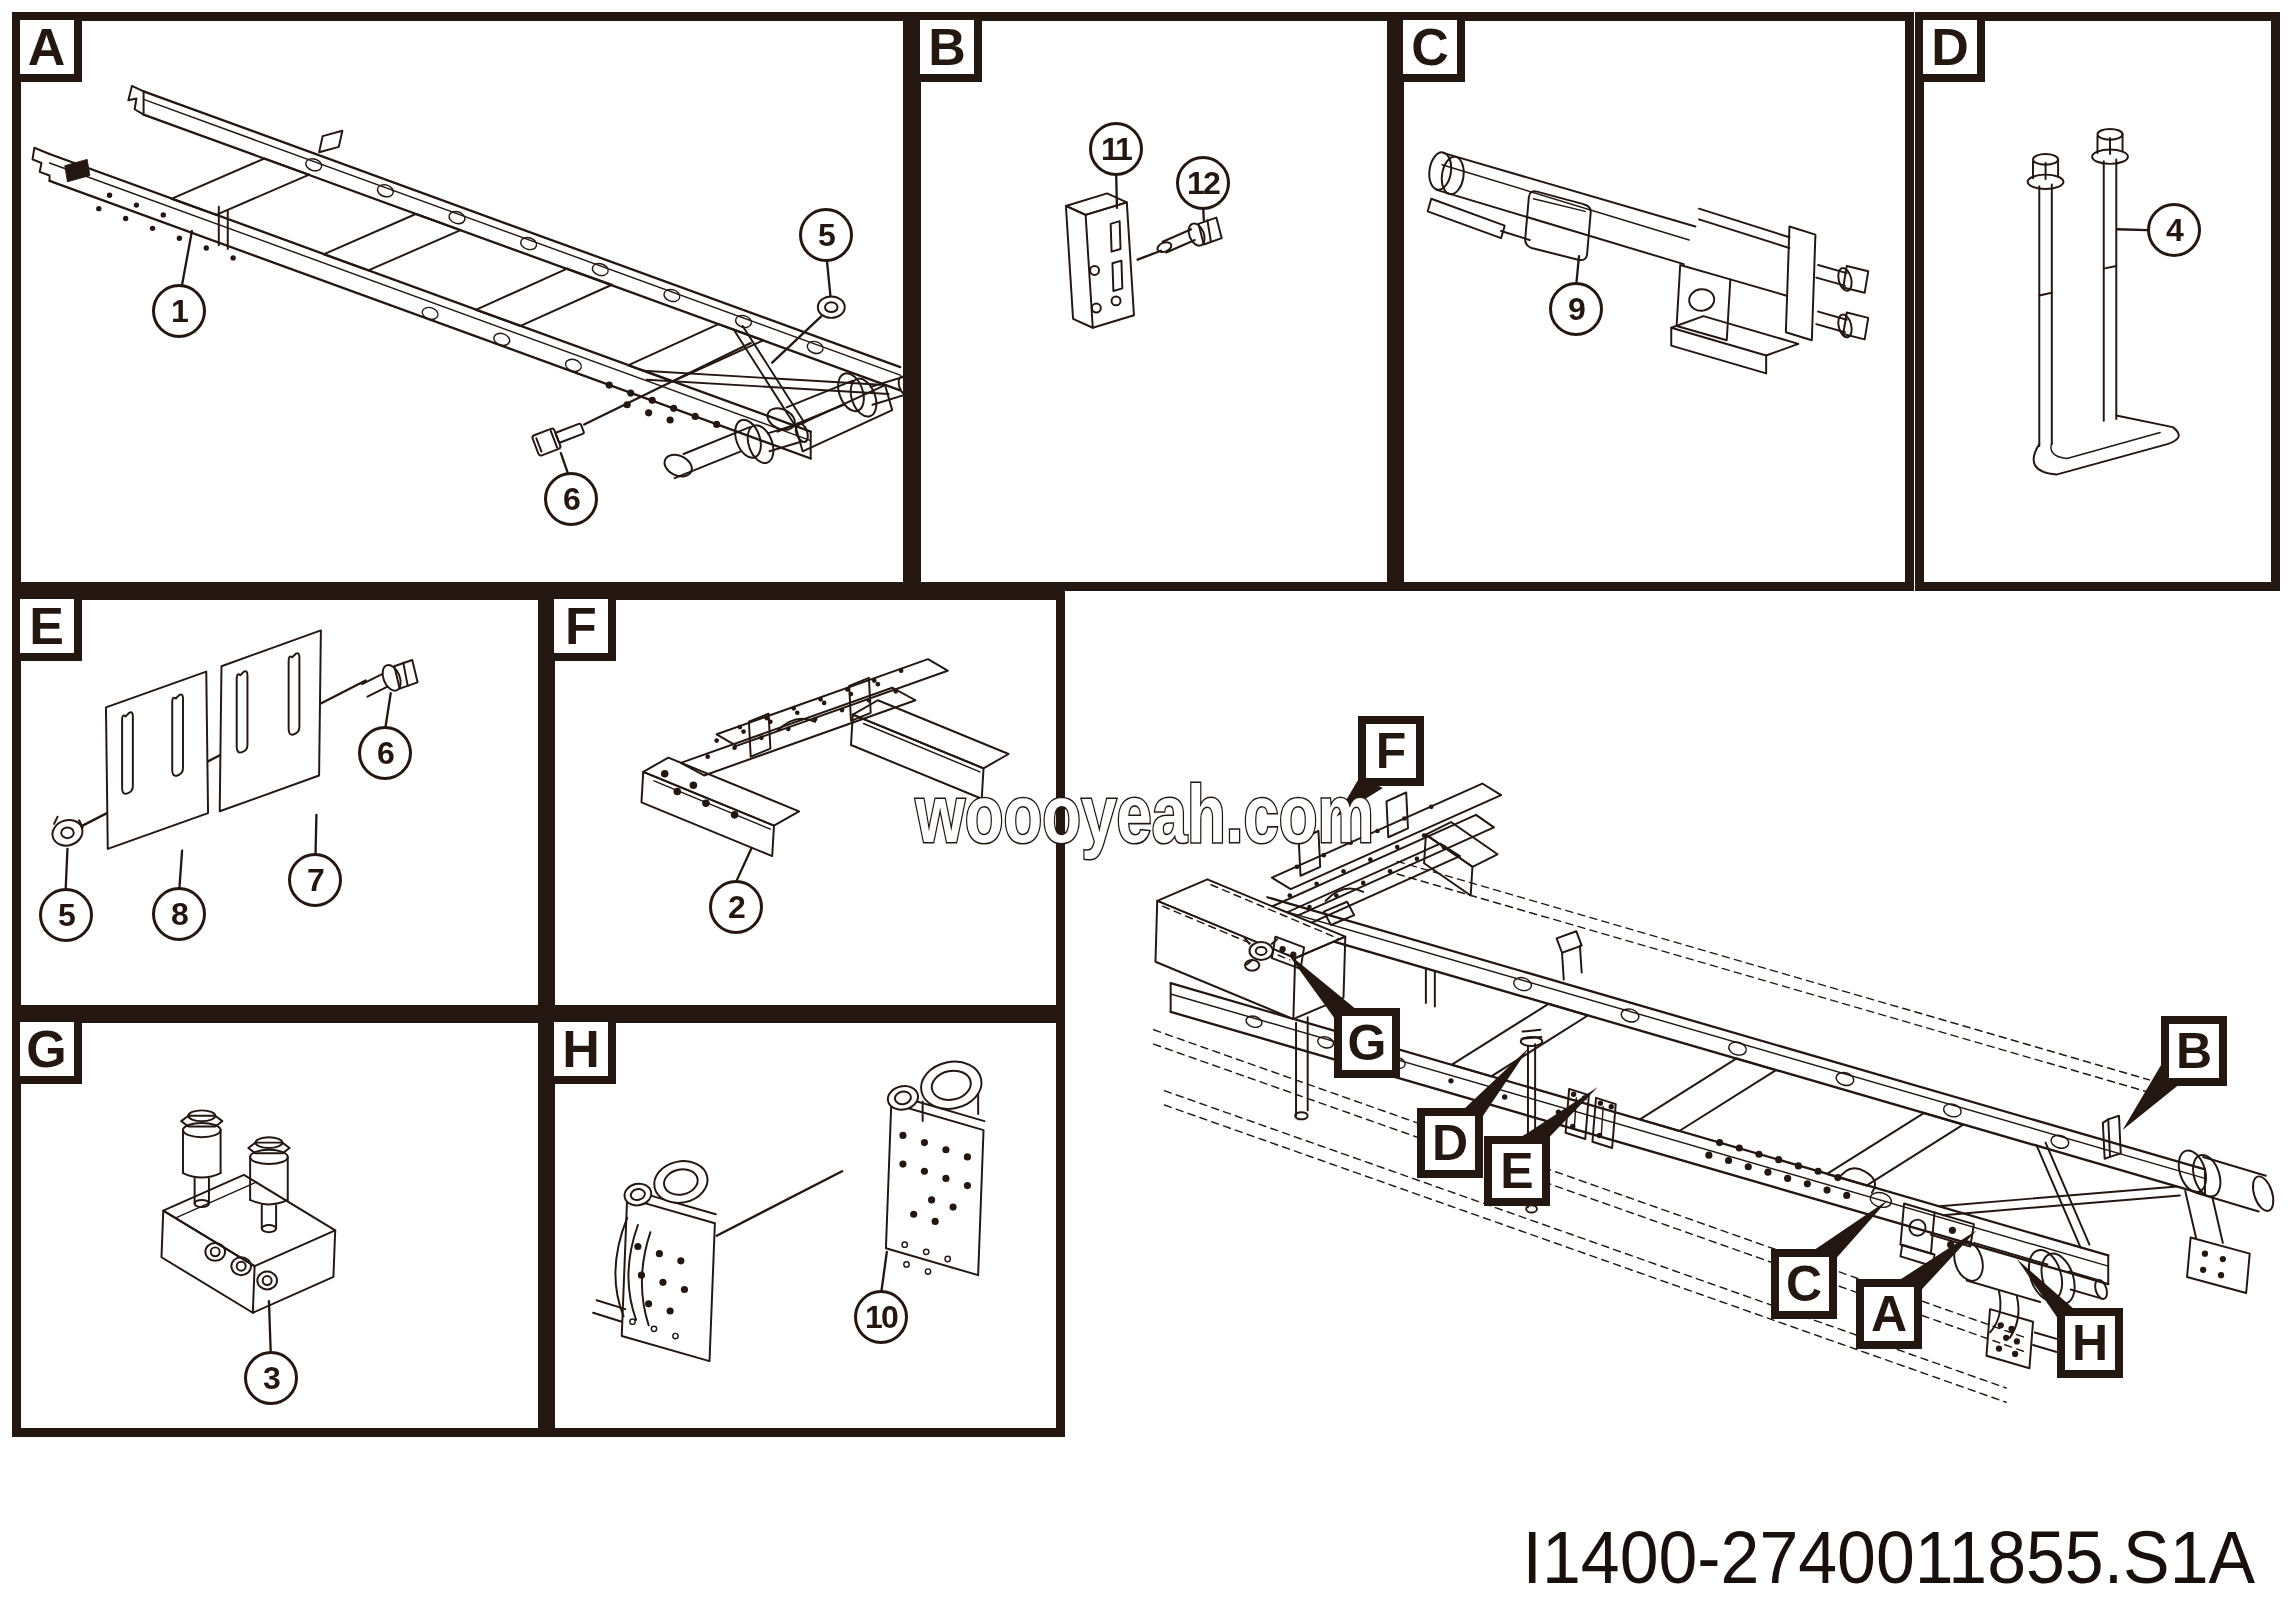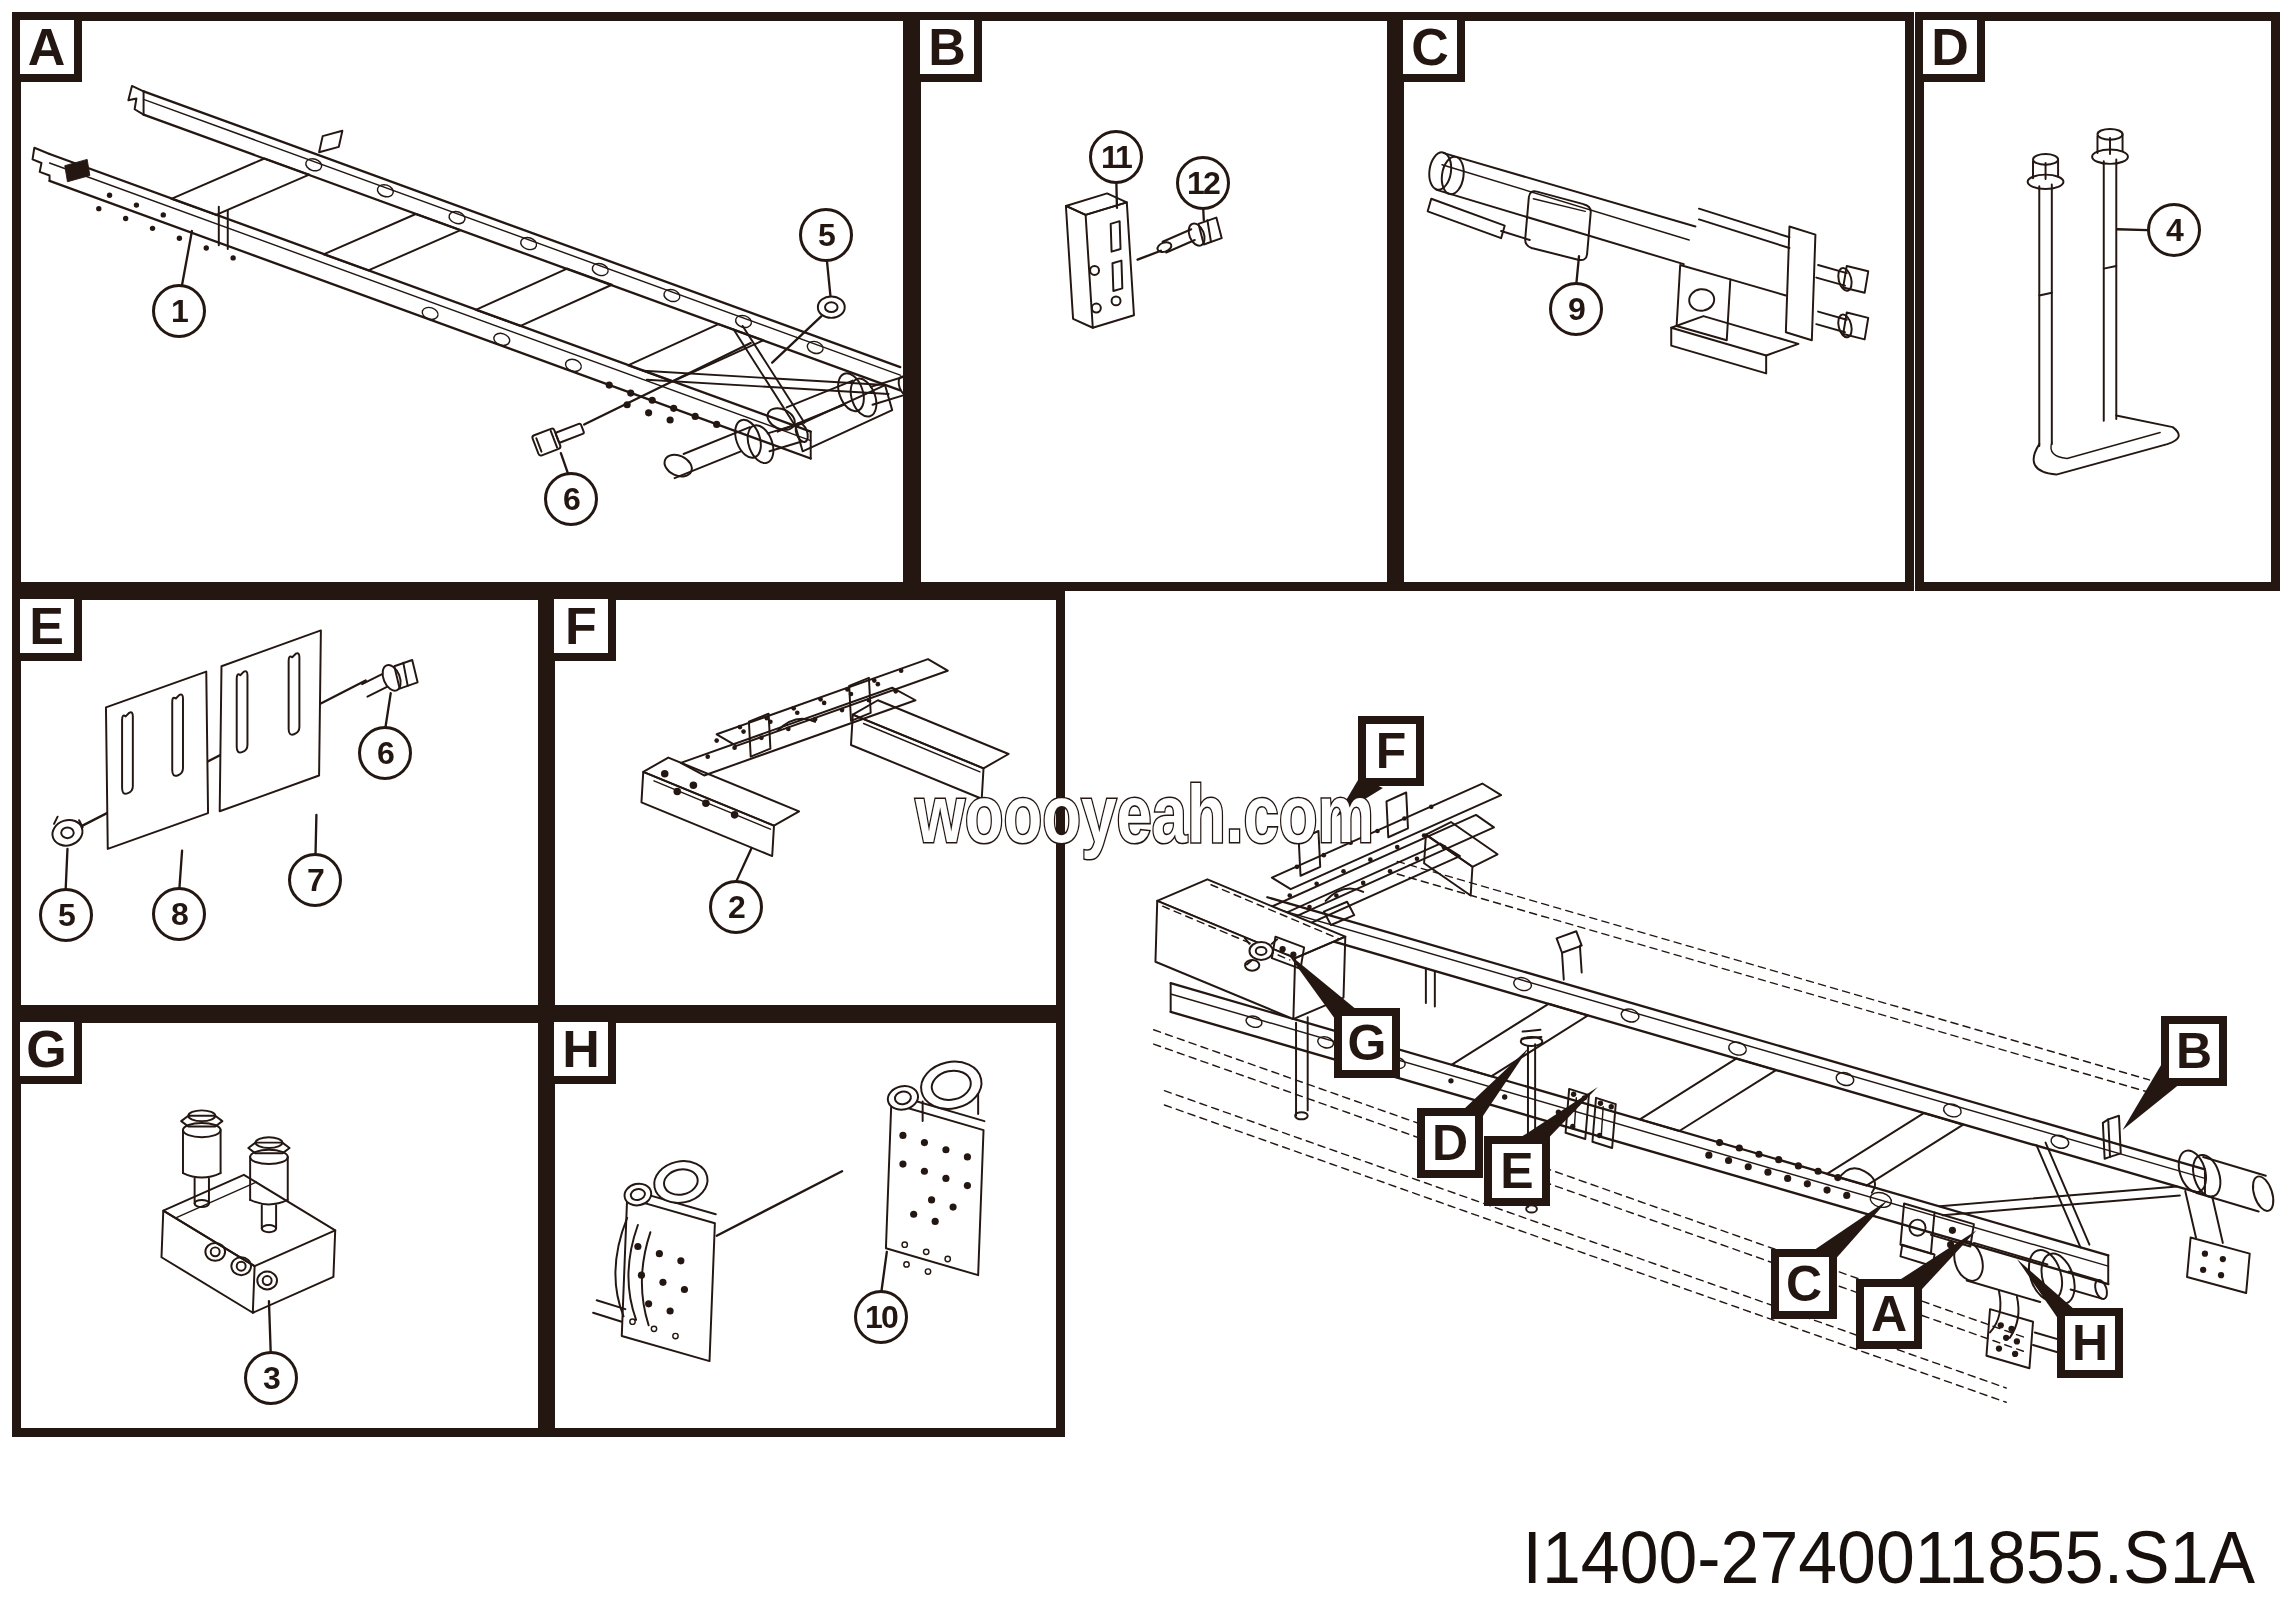--- a/index.html
+++ b/index.html
@@ -645,21 +645,21 @@
     </div>
     <div class="callout" style="left: 152px; top: 284px;">
       <span>1</span>
     </div>
     <div class="callout" style="left: 799px; top: 208px;">
       <span>5</span>
     </div>
     <div class="callout" style="left: 544px; top: 472px;">
       <span>6</span>
     </div>
-    <div class="callout" style="left: 1089px; top: 130px;">
+    <div class="callout" style="left: 1089px; top: 122px;">
       <span>11</span>
     </div>
     <div class="callout" style="left: 1176px; top: 156px;">
       <span>12</span>
     </div>
     <div class="callout" style="left: 1549px; top: 282px;">
       <span>9</span>
     </div>
     <div class="callout" style="left: 2147px; top: 203px;">
       <span>4</span>

